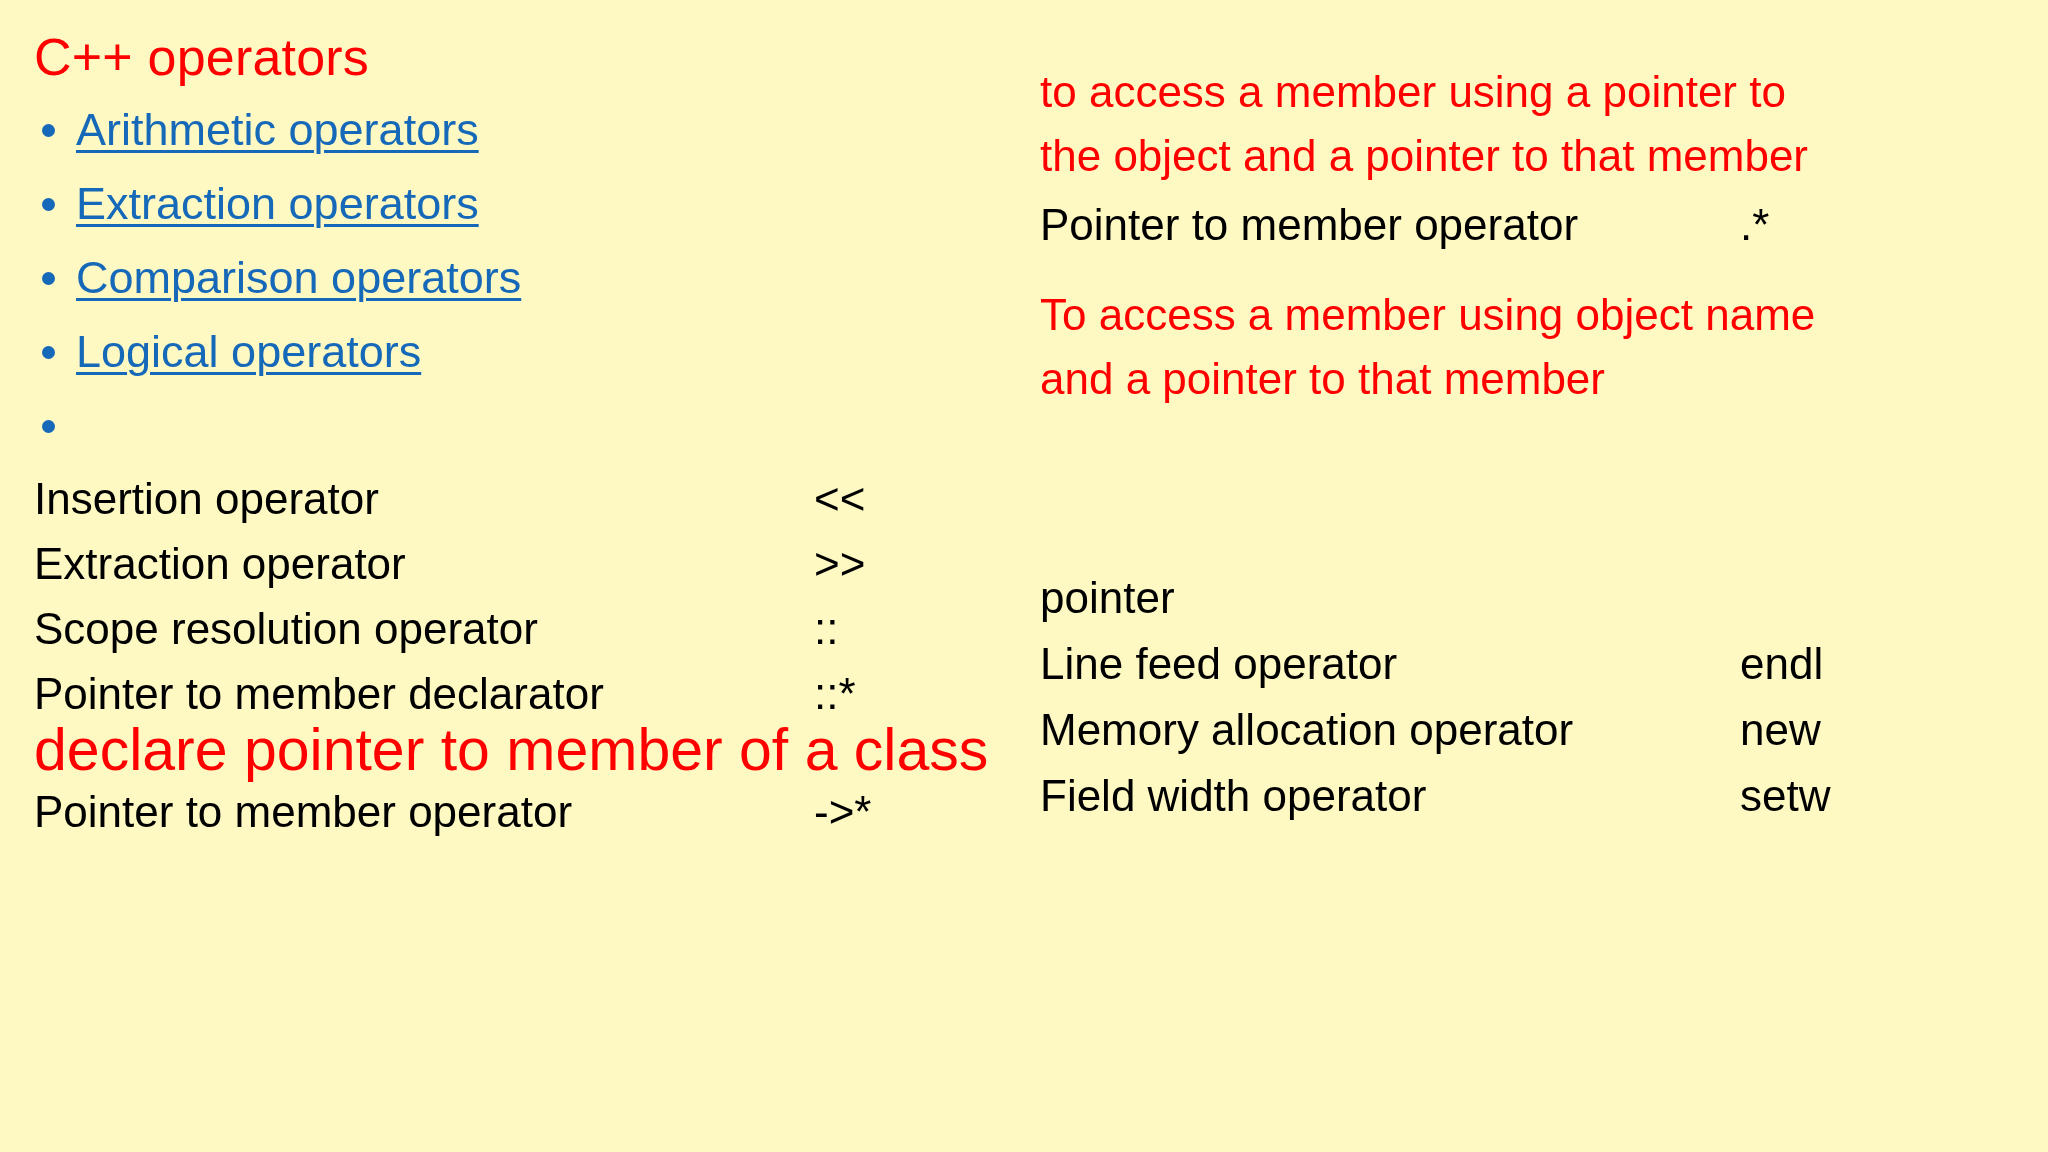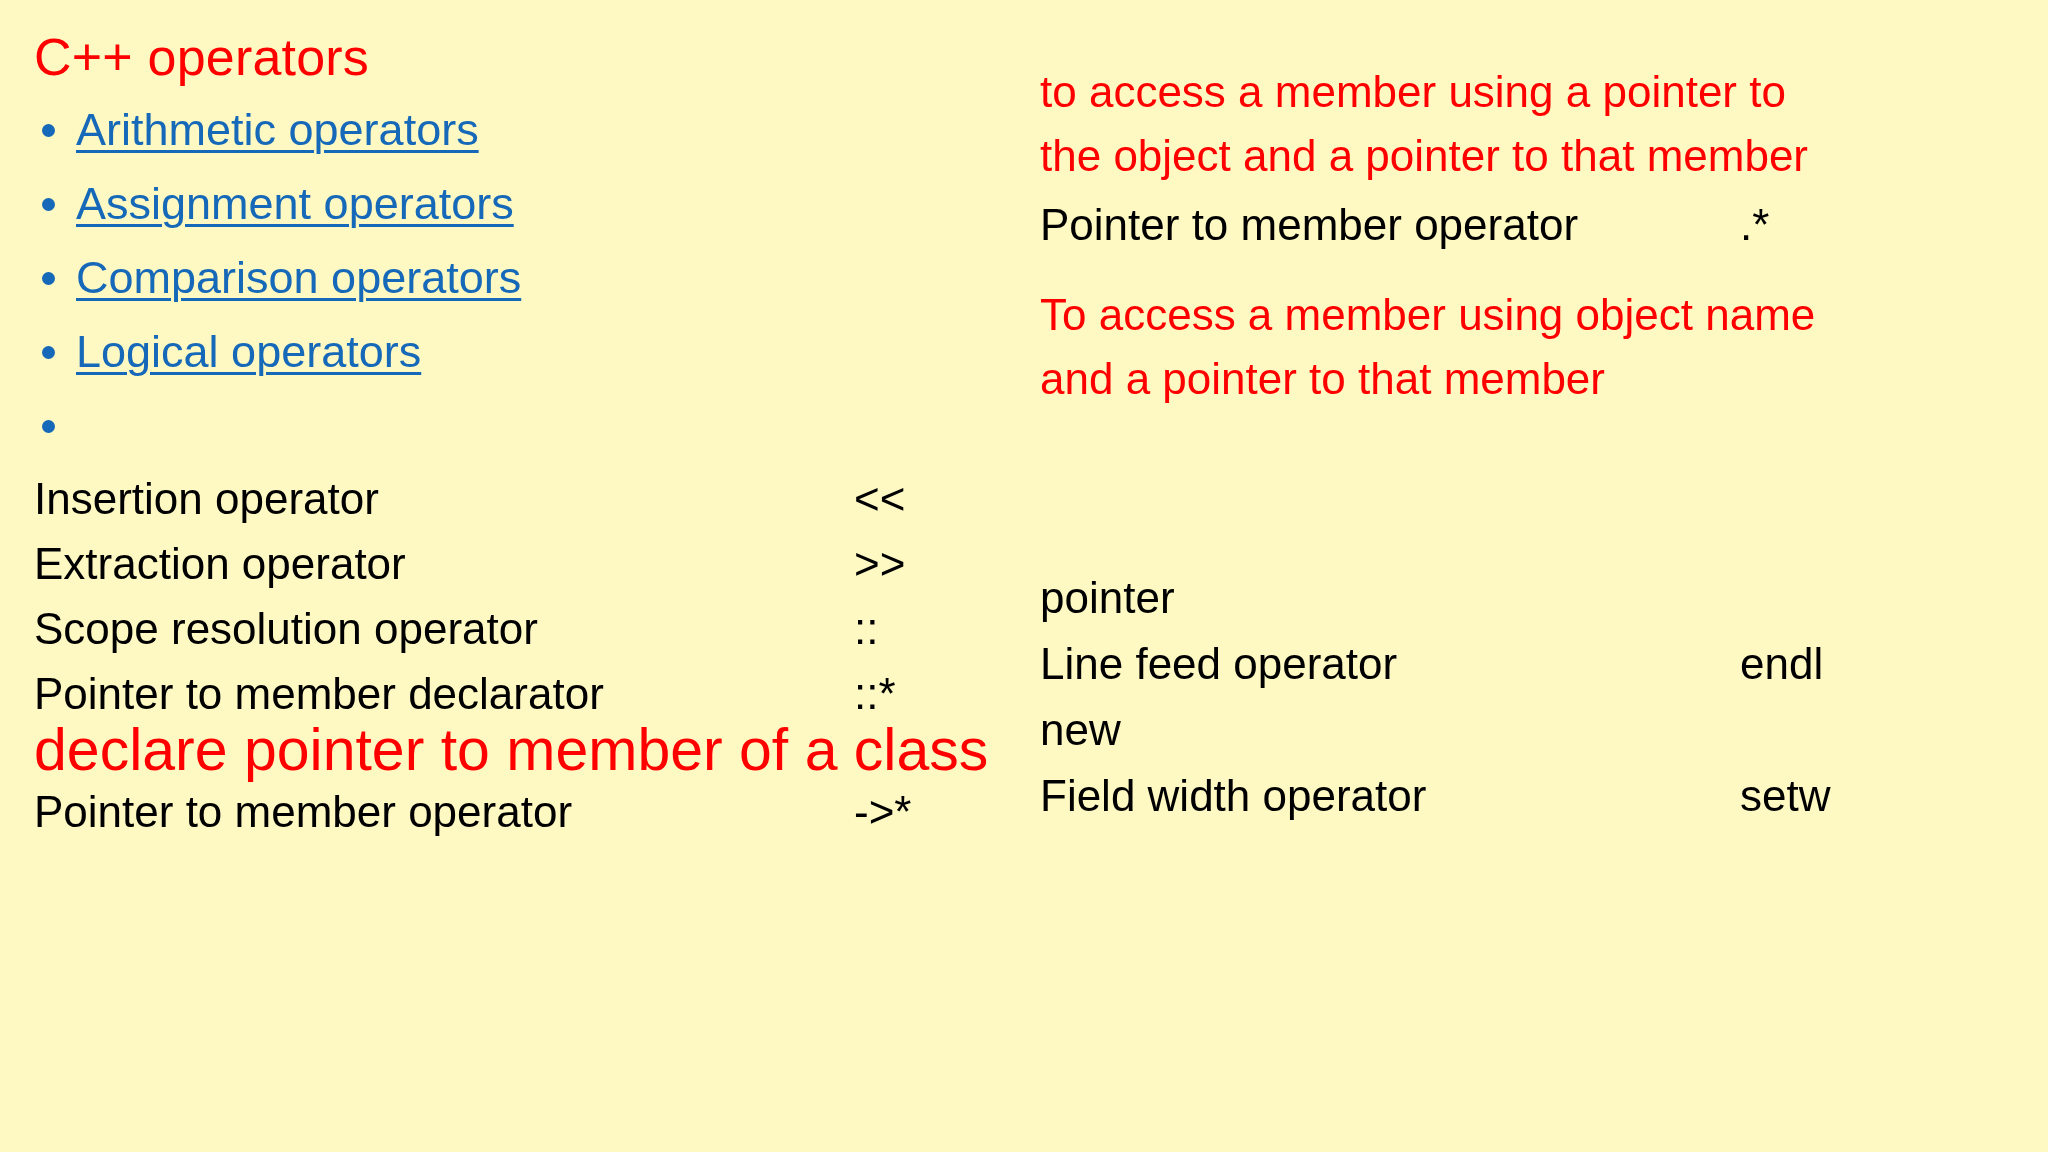--- a/index.html
+++ b/index.html
@@ -69,21 +69,20 @@
   }
 
   .op-rows {
     margin-top: 10px;
   }
   .op-row {
     display: flex;
     align-items: baseline;
     height: 65px;
     white-space: nowrap;
-    gap: 40px;
   }
   .op-row.tight { height: 60px; }
   .op-name {
     color: #000000;
     font-size: 44px;
     line-height: 54px;
     width: 780px;
     flex: 0 0 780px;
   }
   .op-sym {
@@ -150,21 +149,21 @@
 
     <h1 class="slide-title">C++ operators</h1>
 
     <ul class="link-list">
       <li class="link-item">
         <span class="bullet-dot"></span>
         <span class="link-text">Arithmetic operators</span>
       </li>
       <li class="link-item">
         <span class="bullet-dot"></span>
-        <span class="link-text">Assignment operators</span>
+        <span class="link-text">Extraction operators</span>
       </li>
       <li class="link-item">
         <span class="bullet-dot"></span>
         <span class="link-text">Comparison operators</span>
       </li>
       <li class="link-item">
         <span class="bullet-dot"></span>
         <span class="link-text">Logical operators</span>
       </li>
       <li class="link-item">
@@ -225,20 +224,21 @@
 
     <div class="r-table">
       <div class="r-row">
         <span class="r-sym">pointer</span>
       </div>
       <div class="r-row">
         <span class="r-name">Line feed operator</span>
         <span class="r-sym">endl</span>
       </div>
       <div class="r-row">
+        <span class="r-name">Memory allocation operator</span>
         <span class="r-sym">new</span>
       </div>
       <div class="r-row">
         <span class="r-name">Field width operator</span>
         <span class="r-sym">setw</span>
       </div>
     </div>
 
   </div>
 

